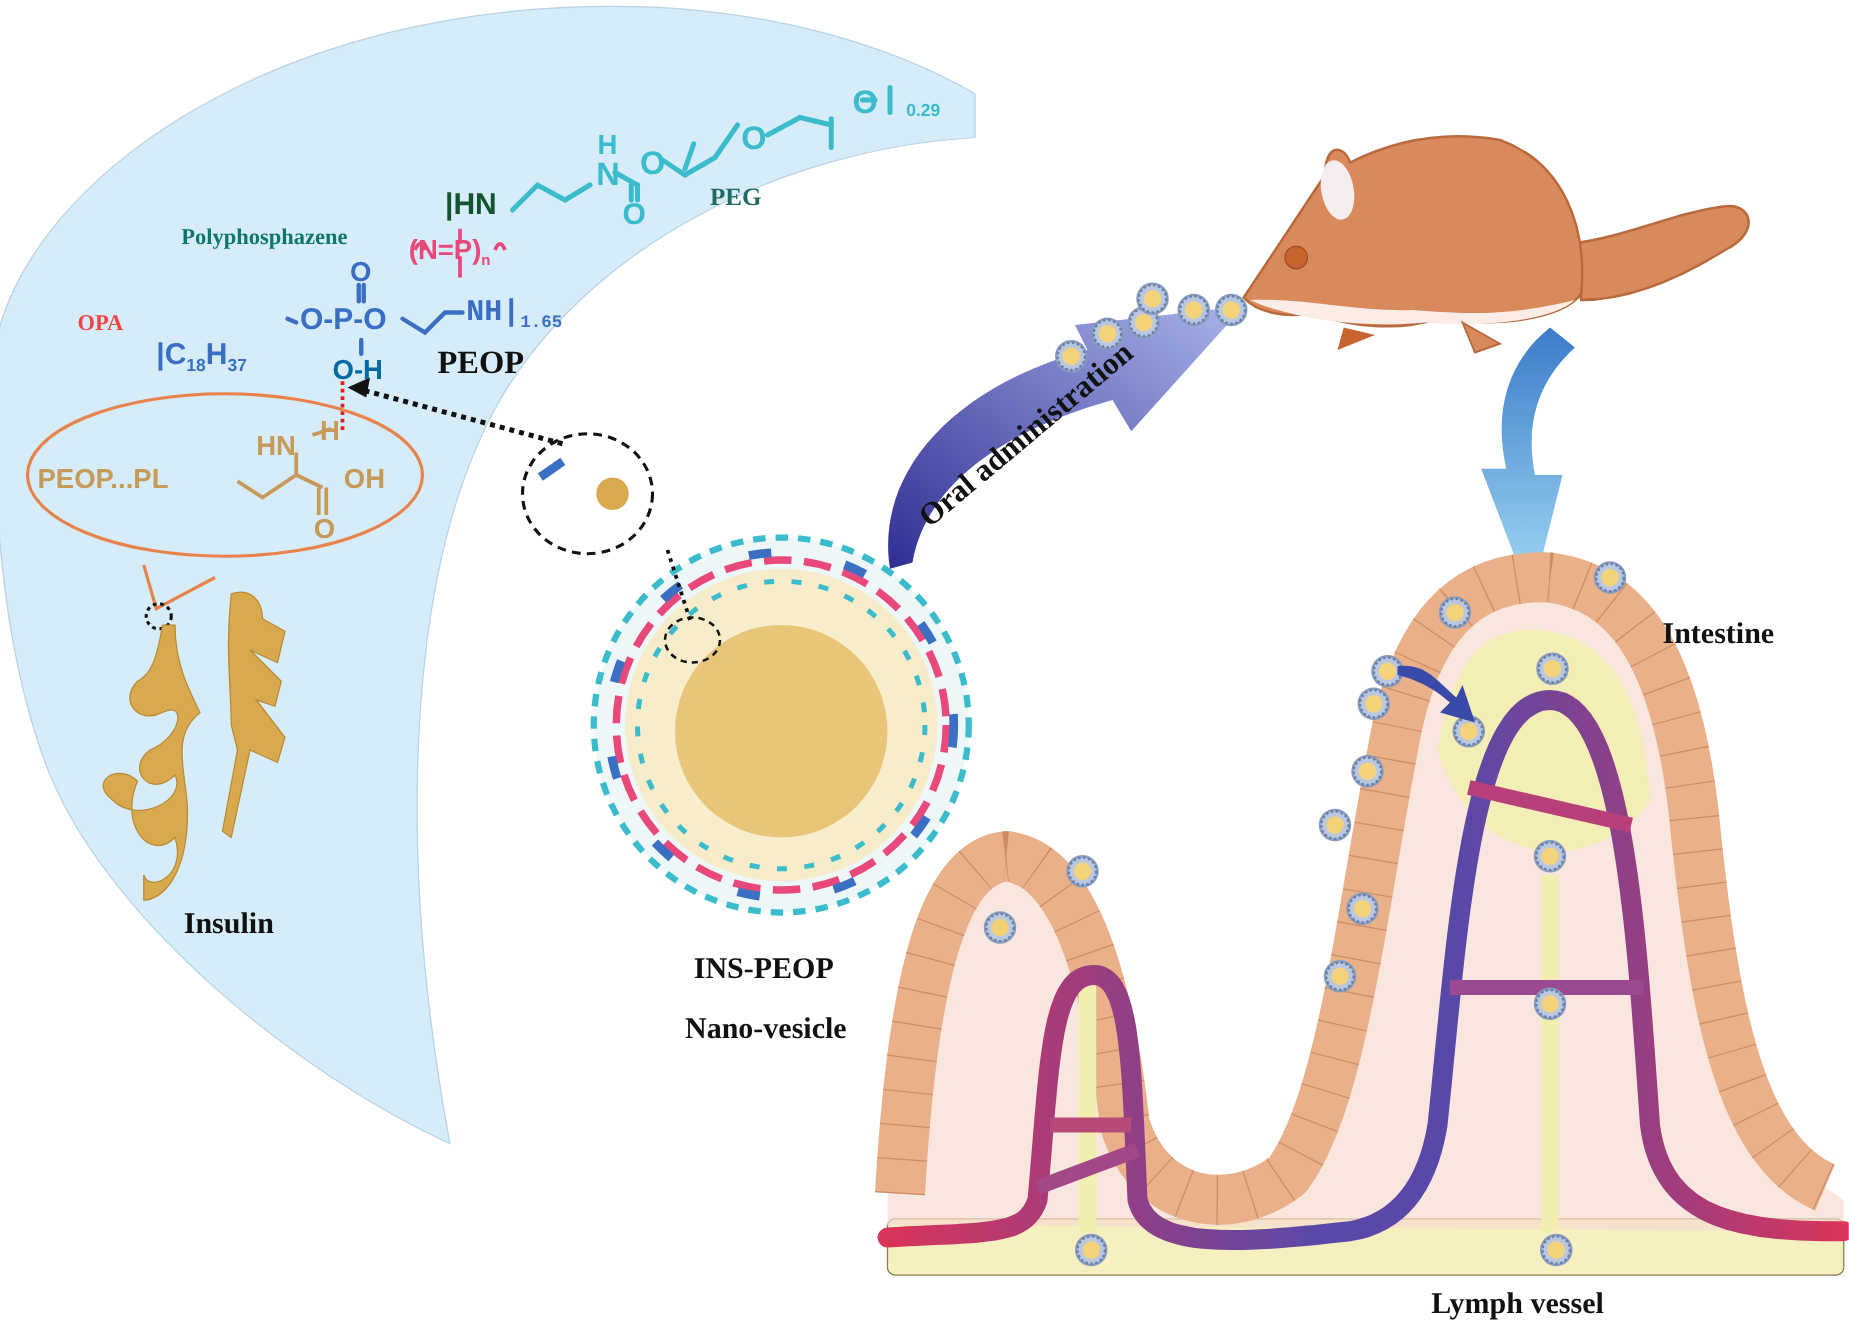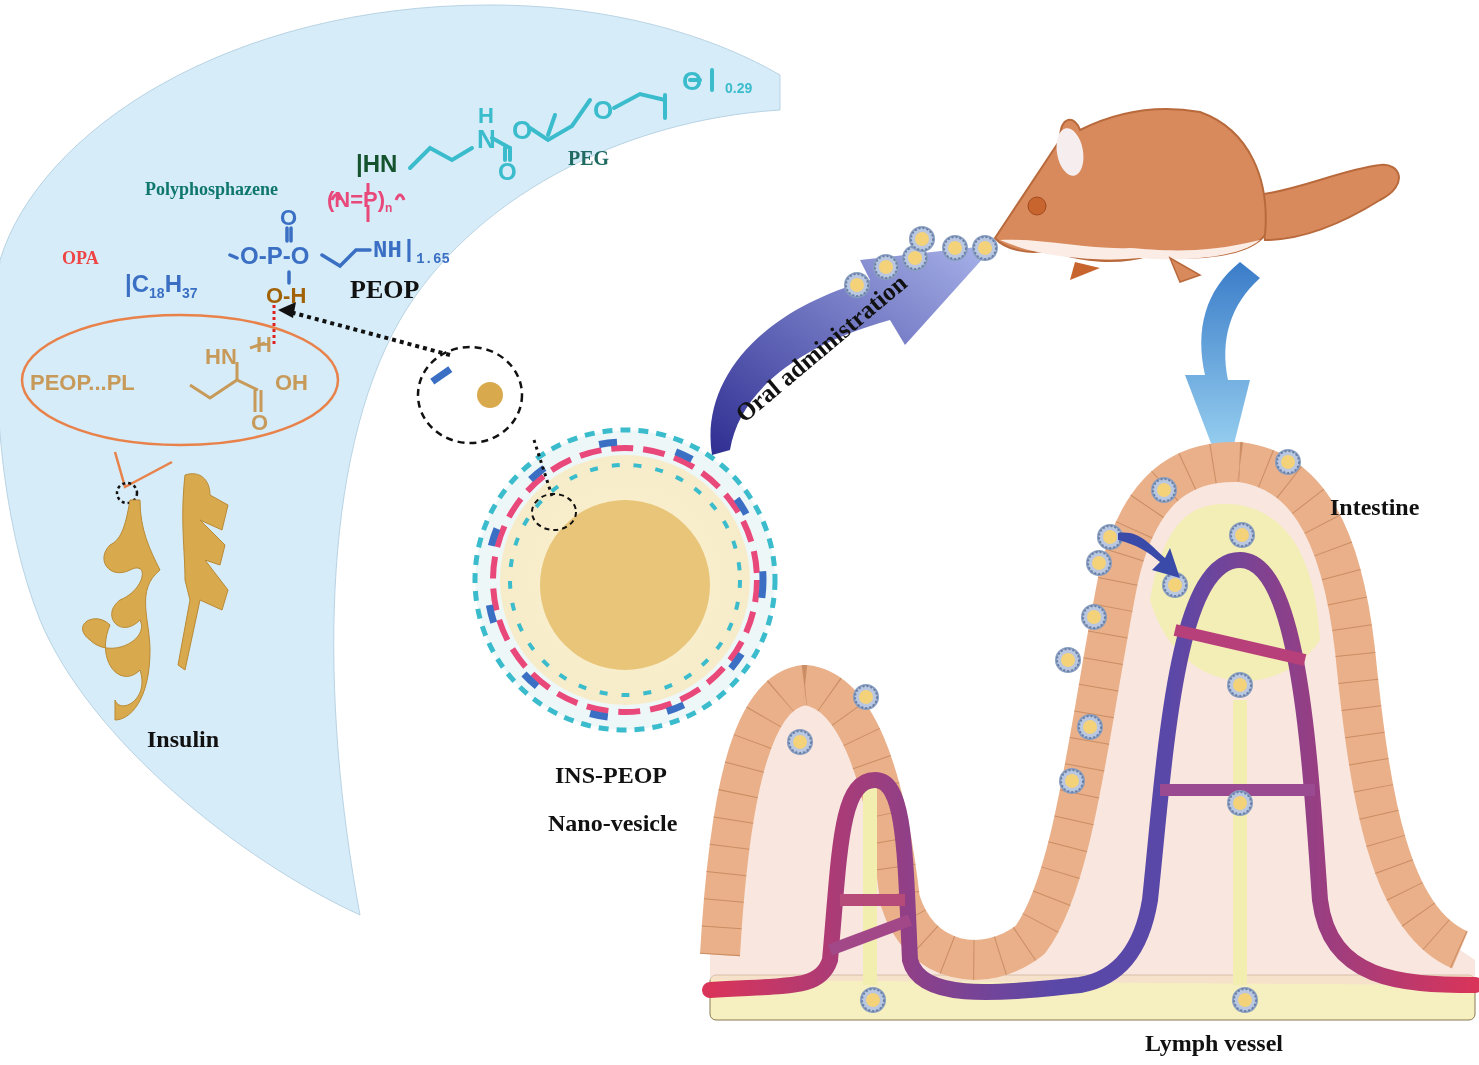--- a/index.html
+++ b/index.html
@@ -177,21 +177,21 @@
 <div class="lbl chem" style="left:356px;top:150px;font-size:24px;color:#14532d;">|<span>HN</span></div>
 
 <div class="lbl" style="left:145px;top:179px;font-size:18px;color:#0f766e;">Polyphosphazene</div>
 <div class="lbl chem" style="left:327px;top:187px;font-size:22px;color:#e8487a;">(<span>N=P</span>)<sub style="font-size:12px">n</sub></div>
 
 <div class="lbl" style="left:62px;top:248px;font-size:18px;color:#ef4444;">OPA</div>
 <div class="lbl chem" style="left:125px;top:244px;font-size:24px;color:#3a6fc4;margin-top:26px;">|<span>C</span><sub style="font-size:14px">18</sub><span>H</span><sub style="font-size:14px">37</sub></div>
 <div class="lbl chem" style="left:240px;top:242px;font-size:24px;color:#3a6fc4;">O-P-O</div>
 <div class="lbl chem" style="left:280px;top:205px;font-size:22px;color:#3a6fc4;">O</div>
 <div class="lbl chem" style="left:373px;top:237px;font-size:24px;color:#3a6fc4;font-family:Liberation Mono, monospace;"><span>NH</span>|<sub style="font-size:14px">1.65</sub></div>
-<div class="lbl chem" style="left:266px;top:283px;font-size:22px;color:#a16207;">O-H</div>
+<div class="lbl chem" style="left:266px;top:283px;font-size:22px;color:#0369a1;">O-H</div>
 <div class="lbl" style="left:350px;top:275px;font-size:26px;">PEOP</div>
 
 <div class="lbl chem" style="left:205px;top:344px;font-size:22px;color:#c79a5a;">HN</div>
 <div class="lbl chem" style="left:256px;top:332px;font-size:22px;color:#c79a5a;">H</div>
 <div class="lbl chem" style="left:30px;top:370px;font-size:22px;color:#c79a5a;">PEOP...PL</div>
 <div class="lbl chem" style="left:275px;top:370px;font-size:22px;color:#c79a5a;">OH</div>
 <div class="lbl chem" style="left:251px;top:410px;font-size:22px;color:#c79a5a;">O</div>
 
 <div class="lbl" style="left:147px;top:726px;font-size:24px;">Insulin</div>
 <div class="lbl" style="left:555px;top:762px;font-size:24px;">INS-PEOP</div>

